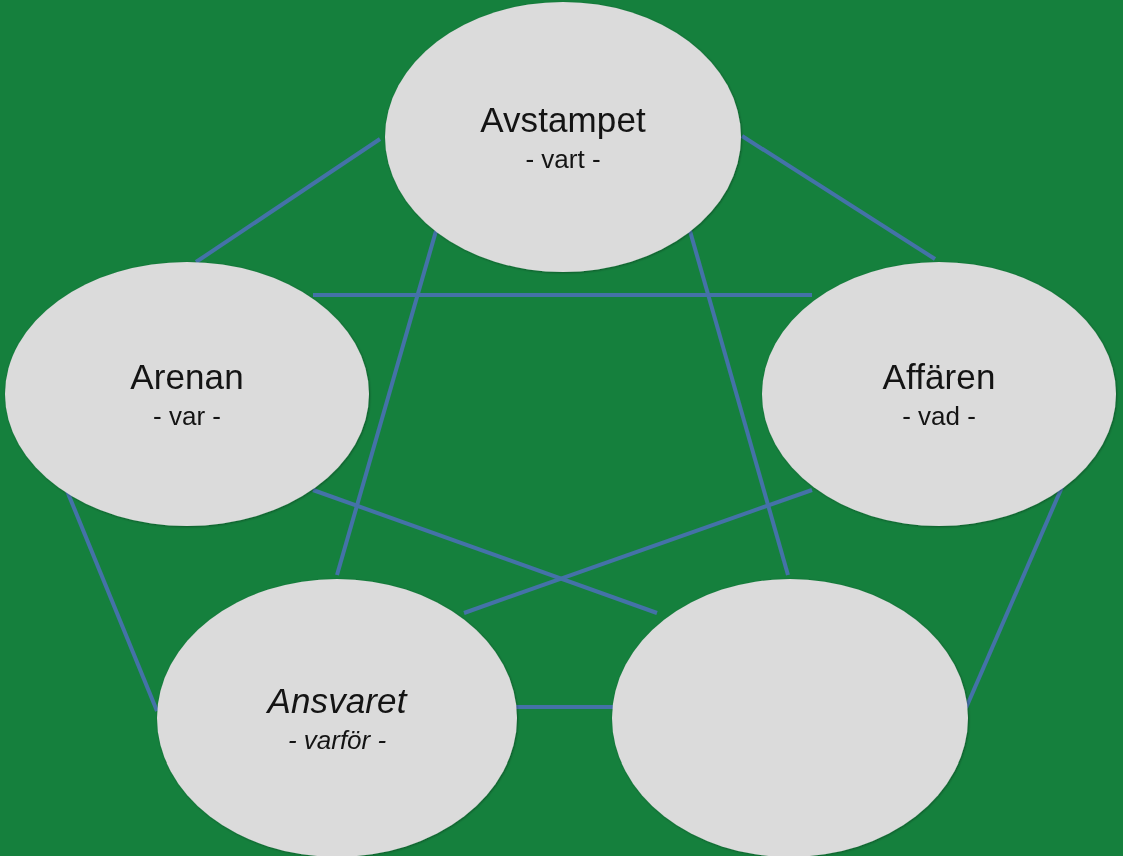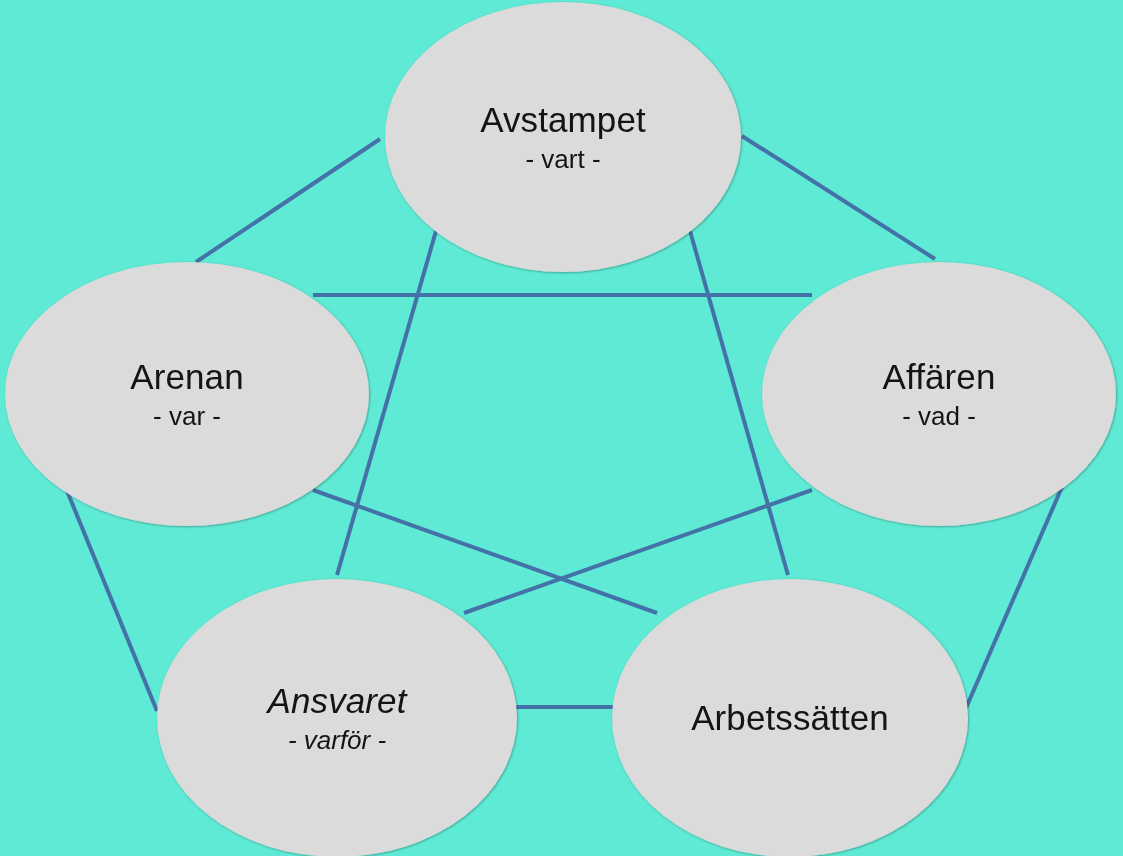--- a/index.html
+++ b/index.html
@@ -11,21 +11,21 @@
   body {
     width: 1123px;
     height: 856px;
     overflow: hidden;
     font-family: "Liberation Sans", sans-serif;
   }
   #canvas-root {
     position: relative;
     width: 1123px;
     height: 856px;
-    background: #5eead4;
+    background: #15803d;
   }
   #diagram-svg {
     position: absolute;
     top: 0;
     left: 0;
     width: 1123px;
     height: 856px;
     display: block;
   }
   .node-label-layer {
@@ -101,17 +101,16 @@
       </div>
       <div class="node-text" style="left: 939px; top: 394px;">
         <div class="node-title">Affären</div>
         <div class="node-sub">- vad -</div>
       </div>
       <div class="node-text" style="left: 337px; top: 718px; font-style: italic;">
         <div class="node-title">Ansvaret</div>
         <div class="node-sub">- varför -</div>
       </div>
       <div class="node-text" style="left: 790px; top: 718px;">
-        <div class="node-title">Arbetssätten</div>
       </div>
     </div>
 
 </div>
 
 </body></html>

